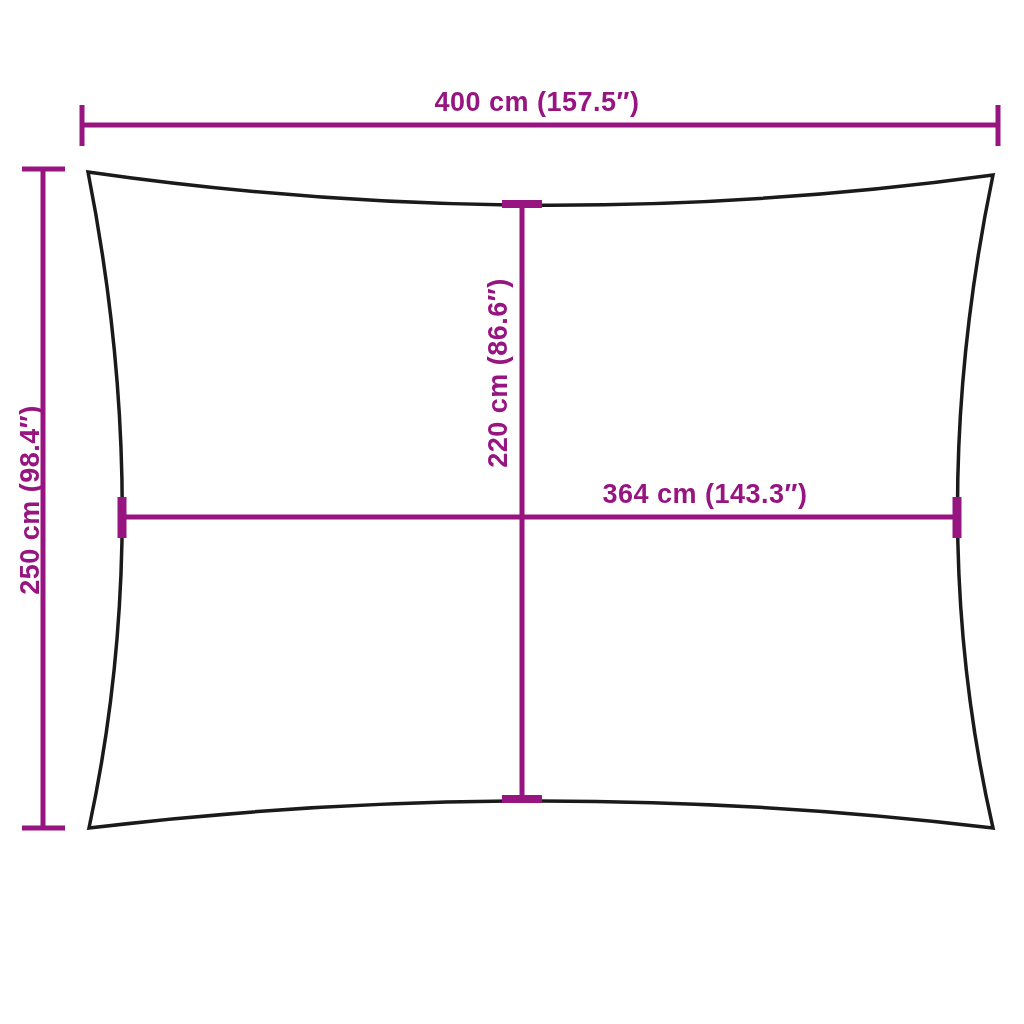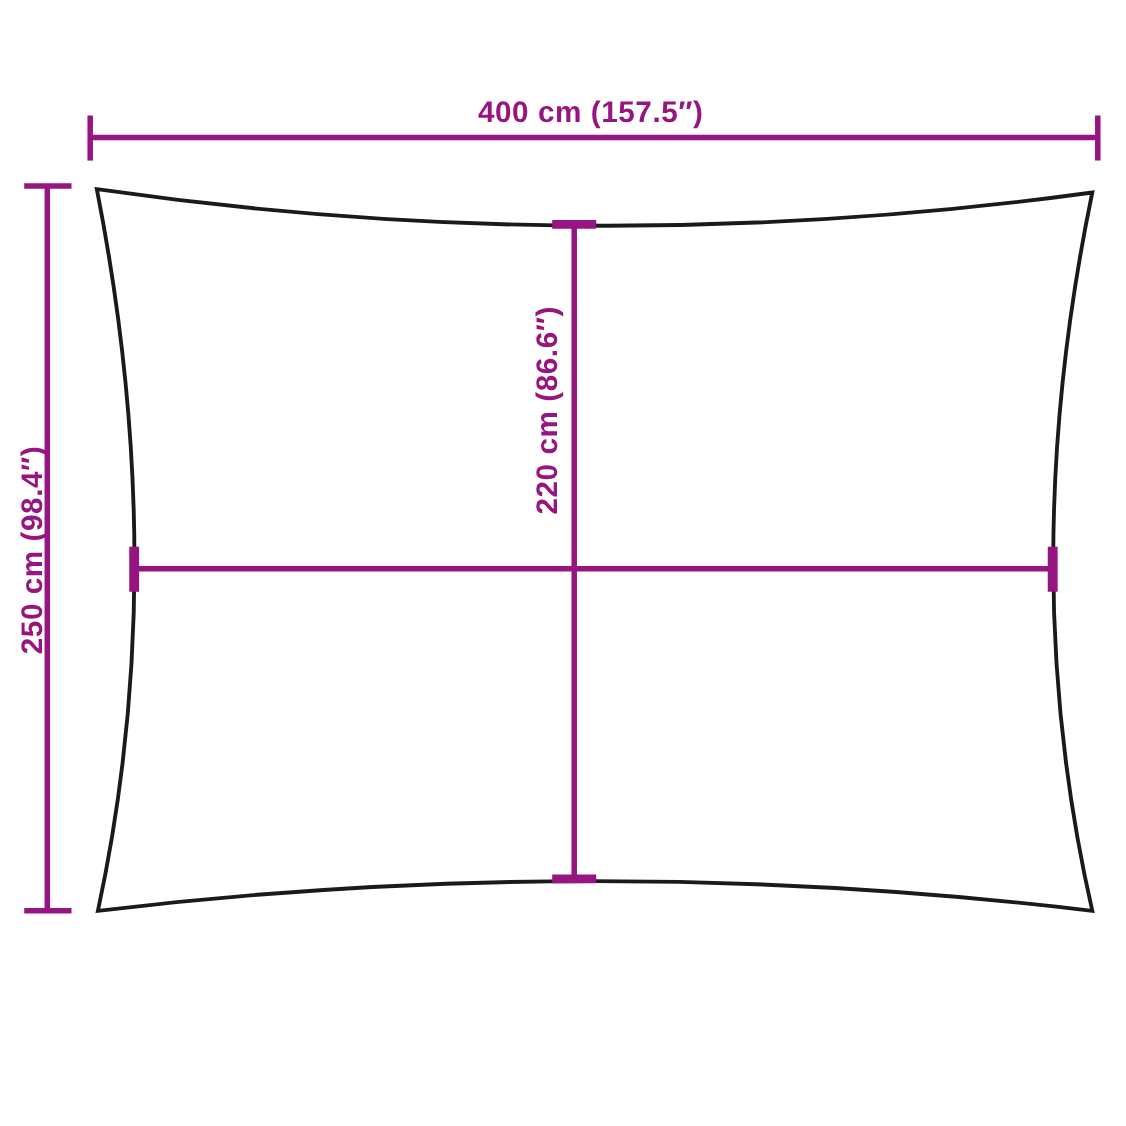--- a/index.html
+++ b/index.html
@@ -73,14 +73,15 @@
     </g>
 
   </svg>
 
   <div class="dim-label" id="label-outer-width">400 cm (157.5″)</div>
 
   <div class="dim-label vertical" id="label-outer-height">250 cm (98.4″)</div>
 
   <div class="dim-label vertical" id="label-inner-height">220 cm (86.6″)</div>
 
+  <div class="dim-label" id="label-inner-width">364 cm (143.3″)</div>
 
 </div>
 
 </body></html>

